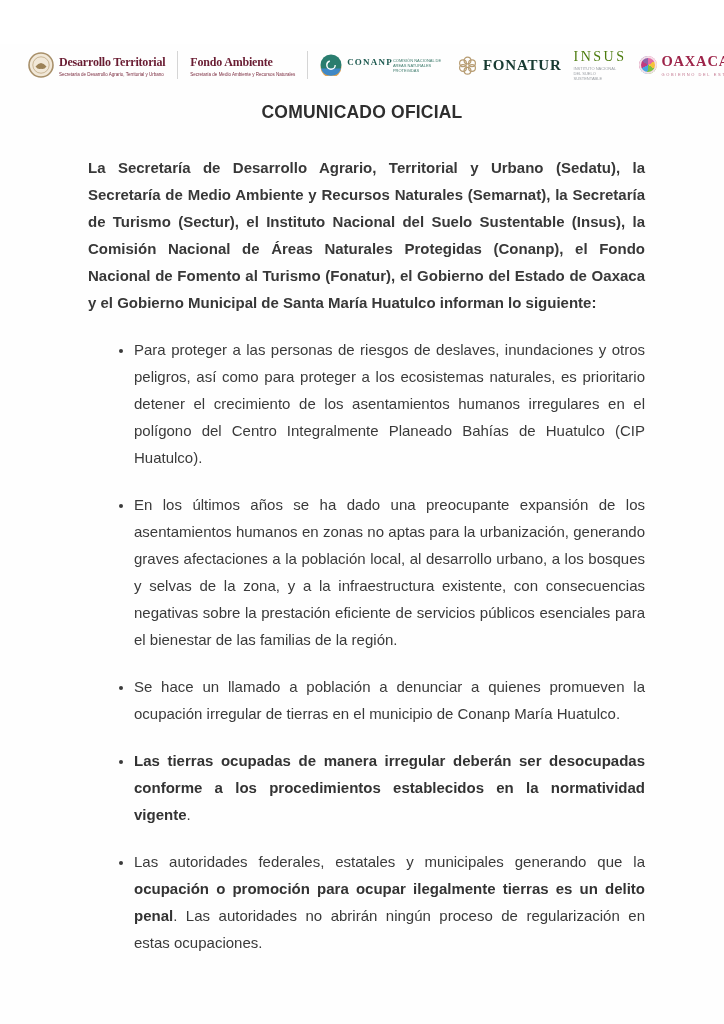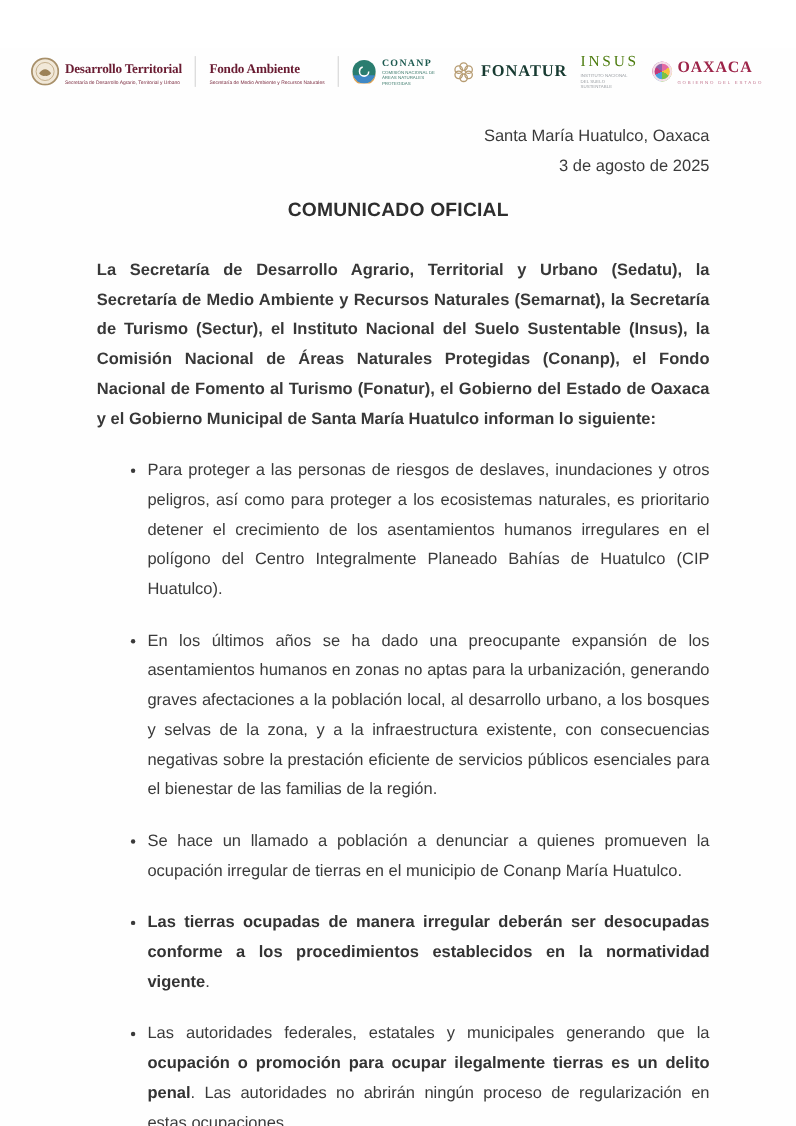--- a/index.html
+++ b/index.html
@@ -24,21 +24,21 @@
   .vdiv { width: 1px; height: 28px; background: #d5d5d5; flex-shrink: 0; }
 
   .wm { display: flex; flex-direction: column; }
   .wm-title {
     font-family: "Liberation Serif", serif;
     font-weight: 700; font-size: 12px; line-height: 17px;
     color: #691c32; letter-spacing: -0.2px; white-space: nowrap;
   }
   .wm-sub { font-size: 4.5px; color: #7a2a3e; margin-top: 1px; white-space: nowrap; }
 
-  .conanp-col { display: flex; flex-direction: column; }
+  .conanp-col { display: flex; flex-direction: row; }
   .conanp-title { font-size: 9px; font-weight: 700; color: #1d5a50; letter-spacing: 1.2px;
     font-family: "Liberation Serif", serif; }
   .conanp-sub { font-size: 4px; color: #3c7a6b; text-transform: uppercase; width: 52px;
     line-height: 5px; margin-top: 1.5px; }
 
   .fonatur-title { font-family: "Liberation Serif", serif; font-weight: 700;
     font-size: 15px; color: #173a31; letter-spacing: 0.8px; }
 
   .insus-col { display: flex; flex-direction: column; }
   .insus-title { font-family: "Liberation Serif", serif; font-size: 14px; font-weight: 400;
@@ -158,24 +158,20 @@
     <div class="logo">
       <div class="mosaic"></div>
       <div class="oax-col">
         <div class="oax-title">OAXACA</div>
         <div class="oax-sub">Gobierno del Estado</div>
       </div>
     </div>
 
   </header>
 
-  <div class="dateblock">
-    <div>Santa María Huatulco, Oaxaca</div>
-    <div>3 de agosto de 2025</div>
-  </div>
 
   <h1 class="title">COMUNICADO OFICIAL</h1>
 
   <p class="intro">La Secretaría de Desarrollo Agrario, Territorial y Urbano (Sedatu), la Secretaría de Medio Ambiente y Recursos Naturales (Semarnat), la Secretaría de Turismo (Sectur), el Instituto Nacional del Suelo Sustentable (Insus), la Comisión Nacional de Áreas Naturales Protegidas (Conanp), el Fondo Nacional de Fomento al Turismo (Fonatur), el Gobierno del Estado de Oaxaca y el Gobierno Municipal de Santa María Huatulco informan lo siguiente:</p>
 
   <ul class="bullets">
       <li><span>Para proteger a las personas de riesgos de deslaves, inundaciones y otros peligros, así como para proteger a los ecosistemas naturales, es prioritario detener el crecimiento de los asentamientos humanos irregulares en el polígono del Centro Integralmente Planeado Bahías de Huatulco (CIP Huatulco).</span></li>
       <li><span>En los últimos años se ha dado una preocupante expansión de los asentamientos humanos en zonas no aptas para la urbanización, generando graves afectaciones a la población local, al desarrollo urbano, a los bosques y selvas de la zona, y a la infraestructura existente, con consecuencias negativas sobre la prestación eficiente de servicios públicos esenciales para el bienestar de las familias de la región.</span></li>
       <li><span>Se hace un llamado a población a denunciar a quienes promueven la ocupación irregular de tierras en el municipio de Conanp María Huatulco.</span></li>
       <li><span class="b">Las tierras ocupadas de manera irregular deberán ser desocupadas conforme a los procedimientos establecidos en la normatividad vigente</span><span>.</span></li>

